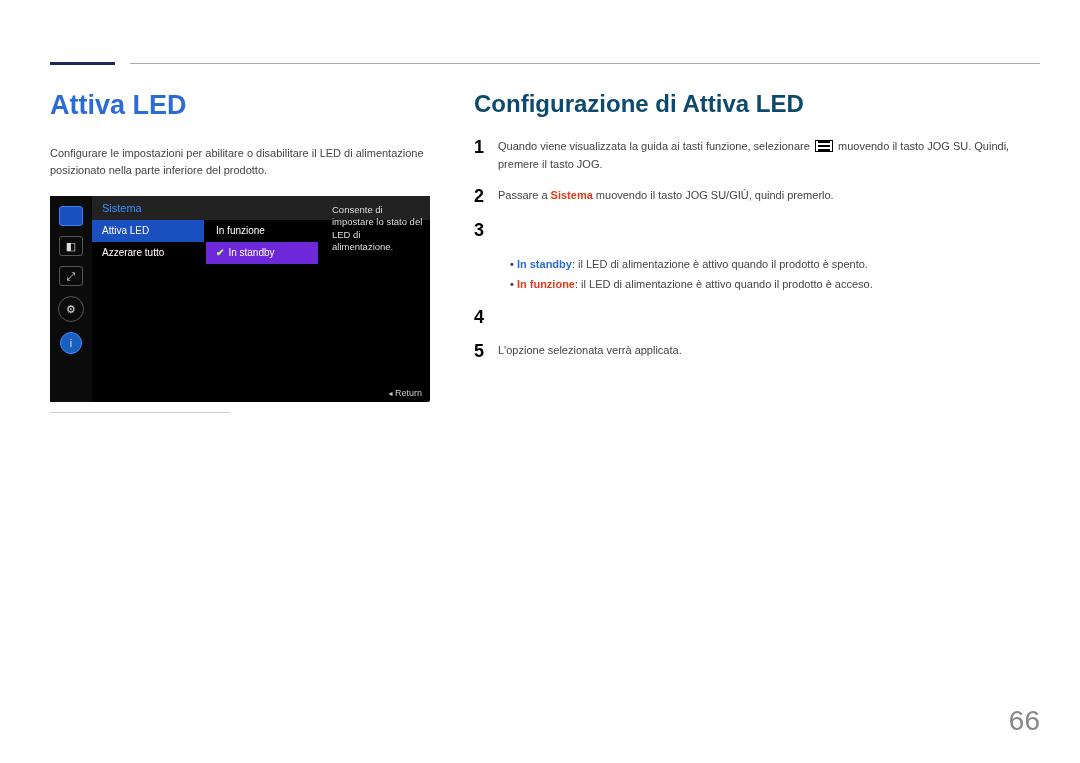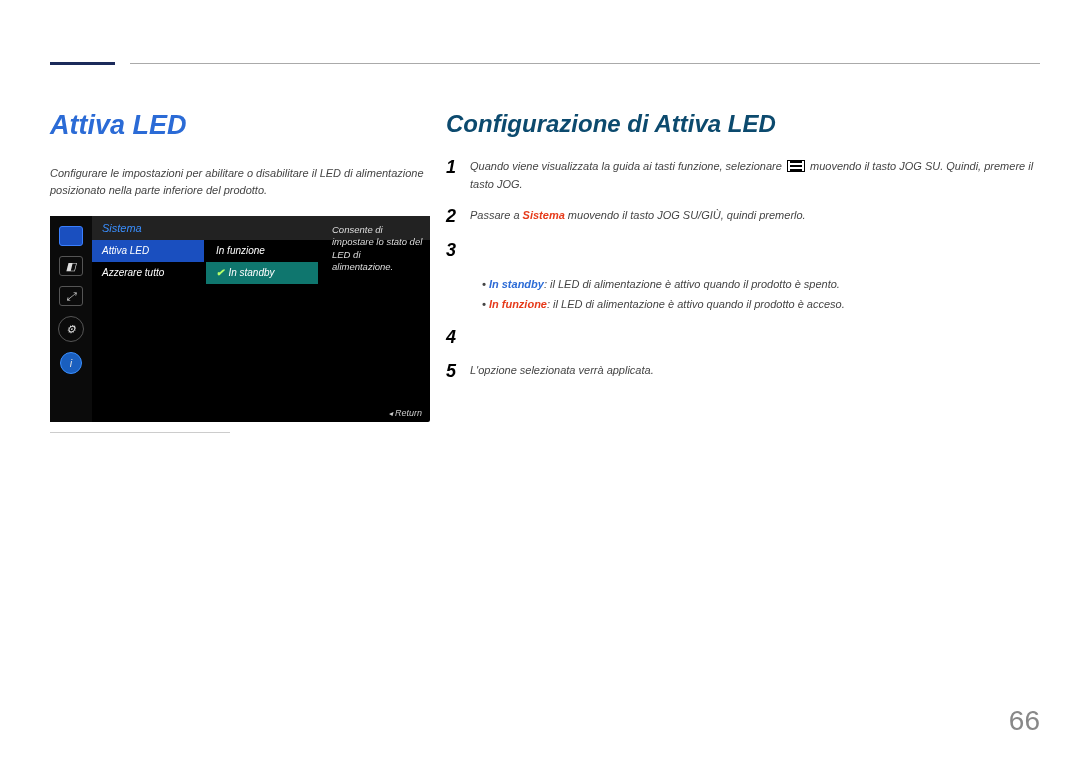--- a/index.html
+++ b/index.html
@@ -16,21 +16,21 @@
   position: absolute;
   top: 62px; left: 50px;
   width: 65px; height: 3px;
   background: #1b2a5a;
 }
 .header-rule-thin {
   position: absolute;
   top: 63px; left: 130px; right: 40px;
   height: 1px; background: #aaa;
 }
-.columns { display: flex; margin-top: 60px; gap: 16px; font-style: italic; }
+.columns { display: flex; margin-top: 40px; gap: 44px; }
 .left-col { width: 380px; }
 .right-col { flex: 1; }
 
 h1.title {
   color: #2b6bd6;
   font-size: 27px;
   font-weight: bold;
   margin-bottom: 24px;
 }
 h2.subtitle {
@@ -69,21 +69,21 @@
   padding-left:10px; line-height:24px; color:#3a8fff; font-size:11px;
 }
 .osd-menucol {
   position:absolute; left:42px; top:24px; width:112px;
 }
 .osd-row { height:22px; line-height:22px; padding-left:10px; font-size:10px;}
 .osd-row.sel { background:#1a4fbf; color:#fff;}
 .osd-valcol {
   position:absolute; left:156px; top:24px; width:112px;
 }
-.osd-valcol .osd-row.sel { background:#0f766e;}
+.osd-valcol .osd-row.sel { background:#6d28d9;}
 .osd-valcol .osd-row .chk { color:#b6ff6b; font-weight:bold; margin-right:4px;}
 .osd-desc {
   position:absolute; right:6px; top:8px; width:92px;
   font-size:9.5px; line-height:1.3; color:#ddd;
 }
 .osd-footer {
   position:absolute; right:8px; bottom:4px; font-size:9px; color:#ccc;
 }
 .osd-footer .tri { font-size:8px; }
 

